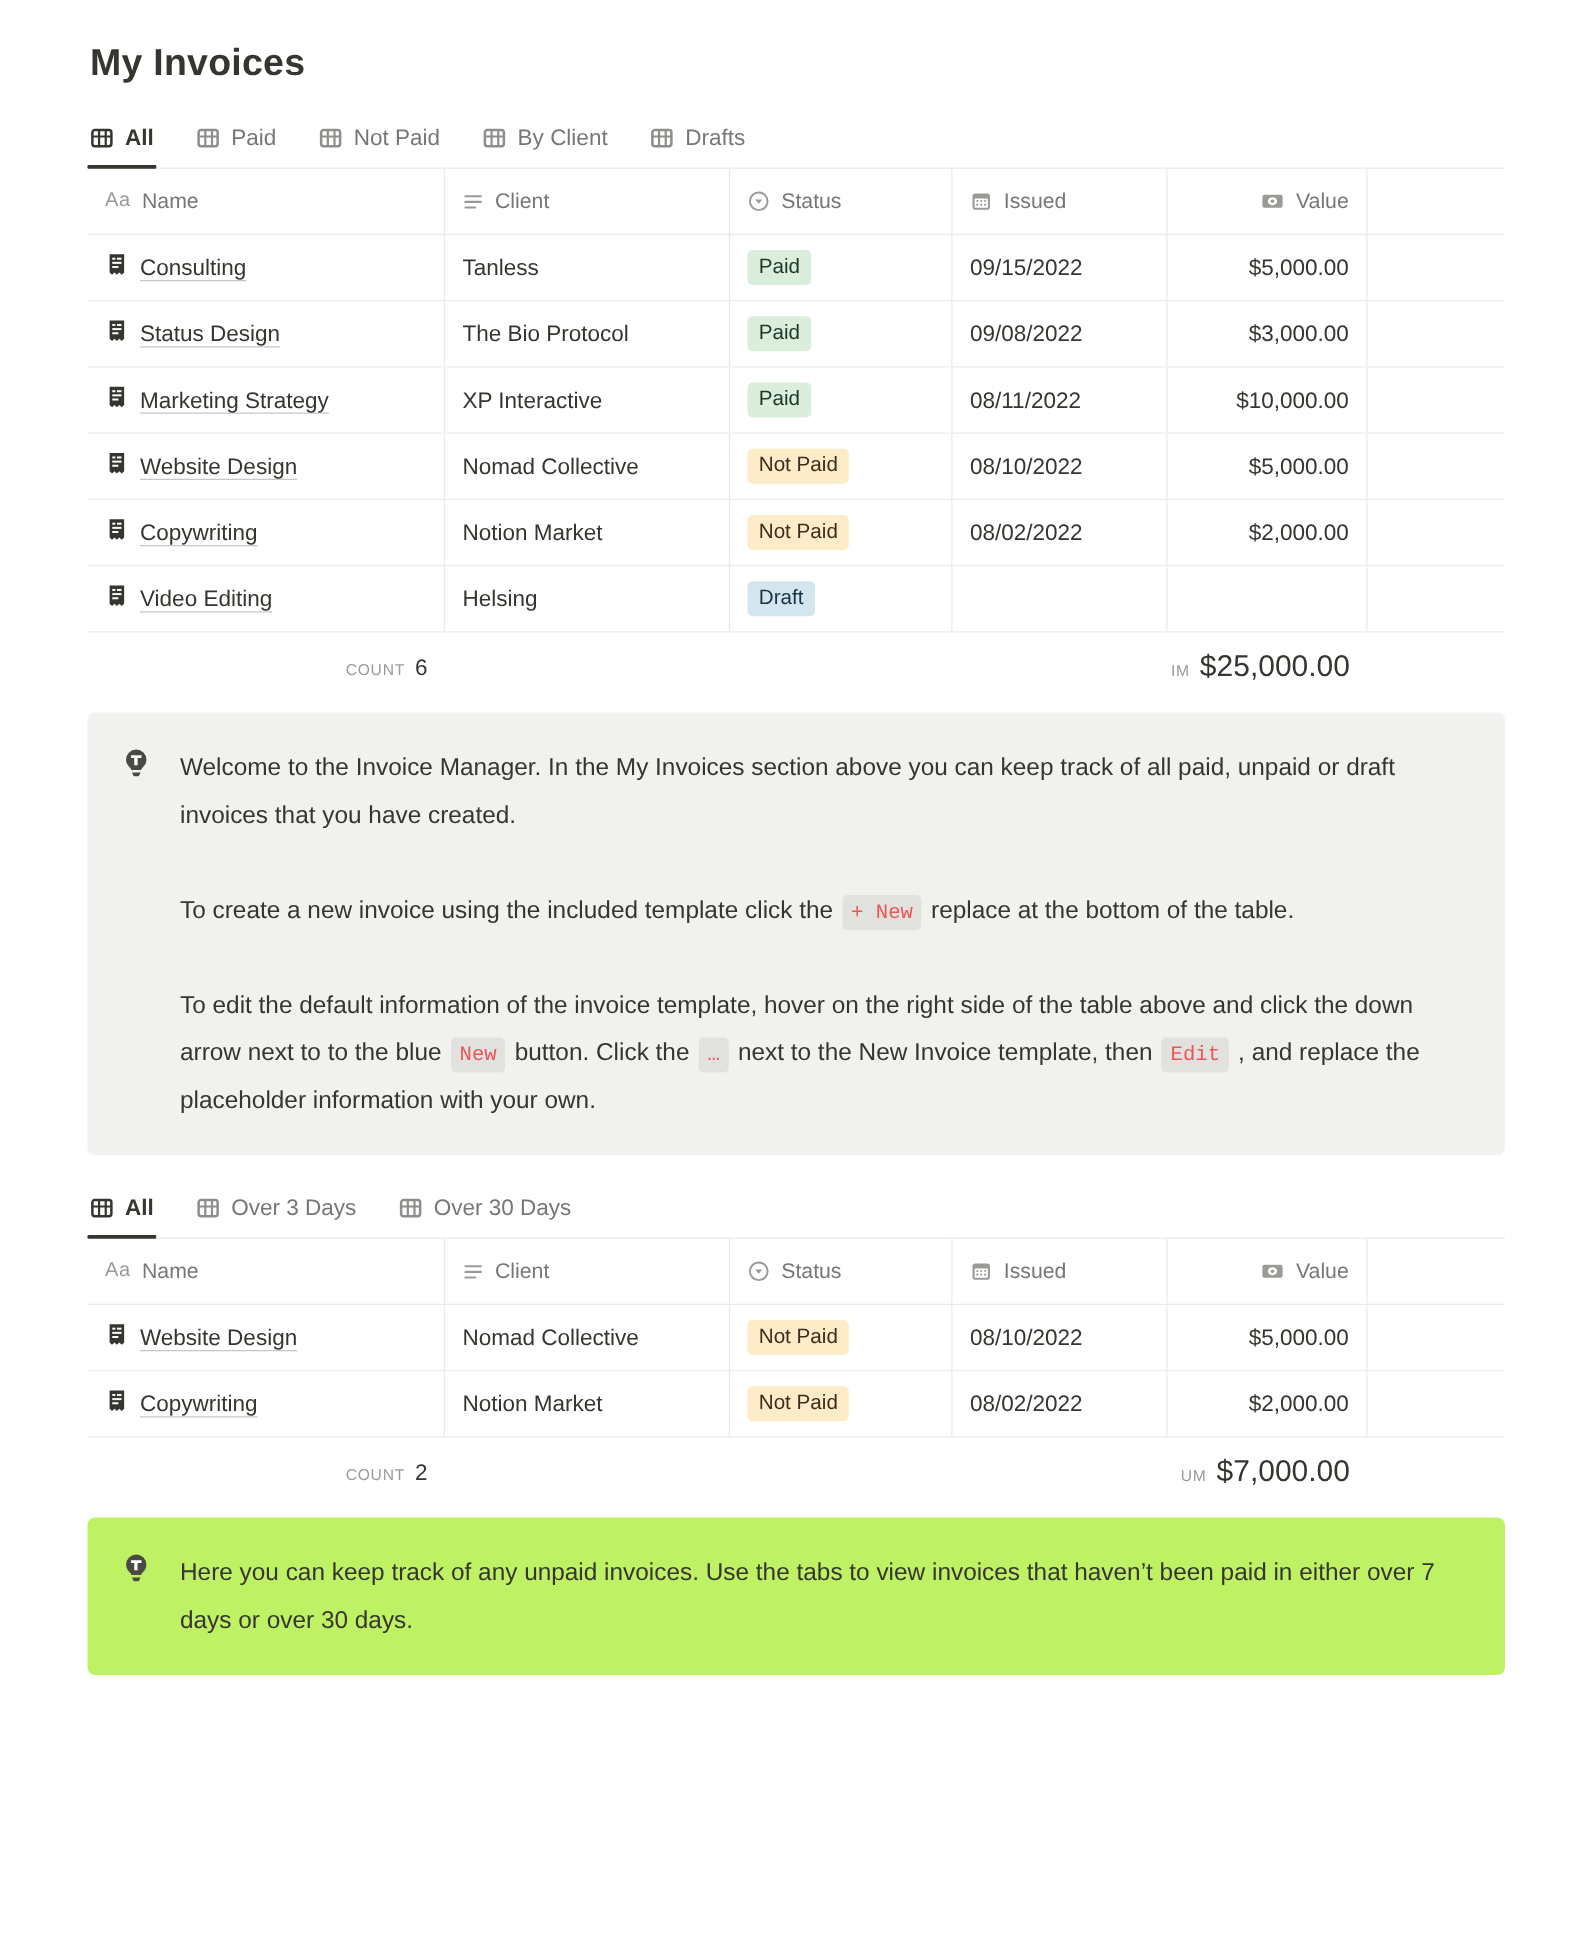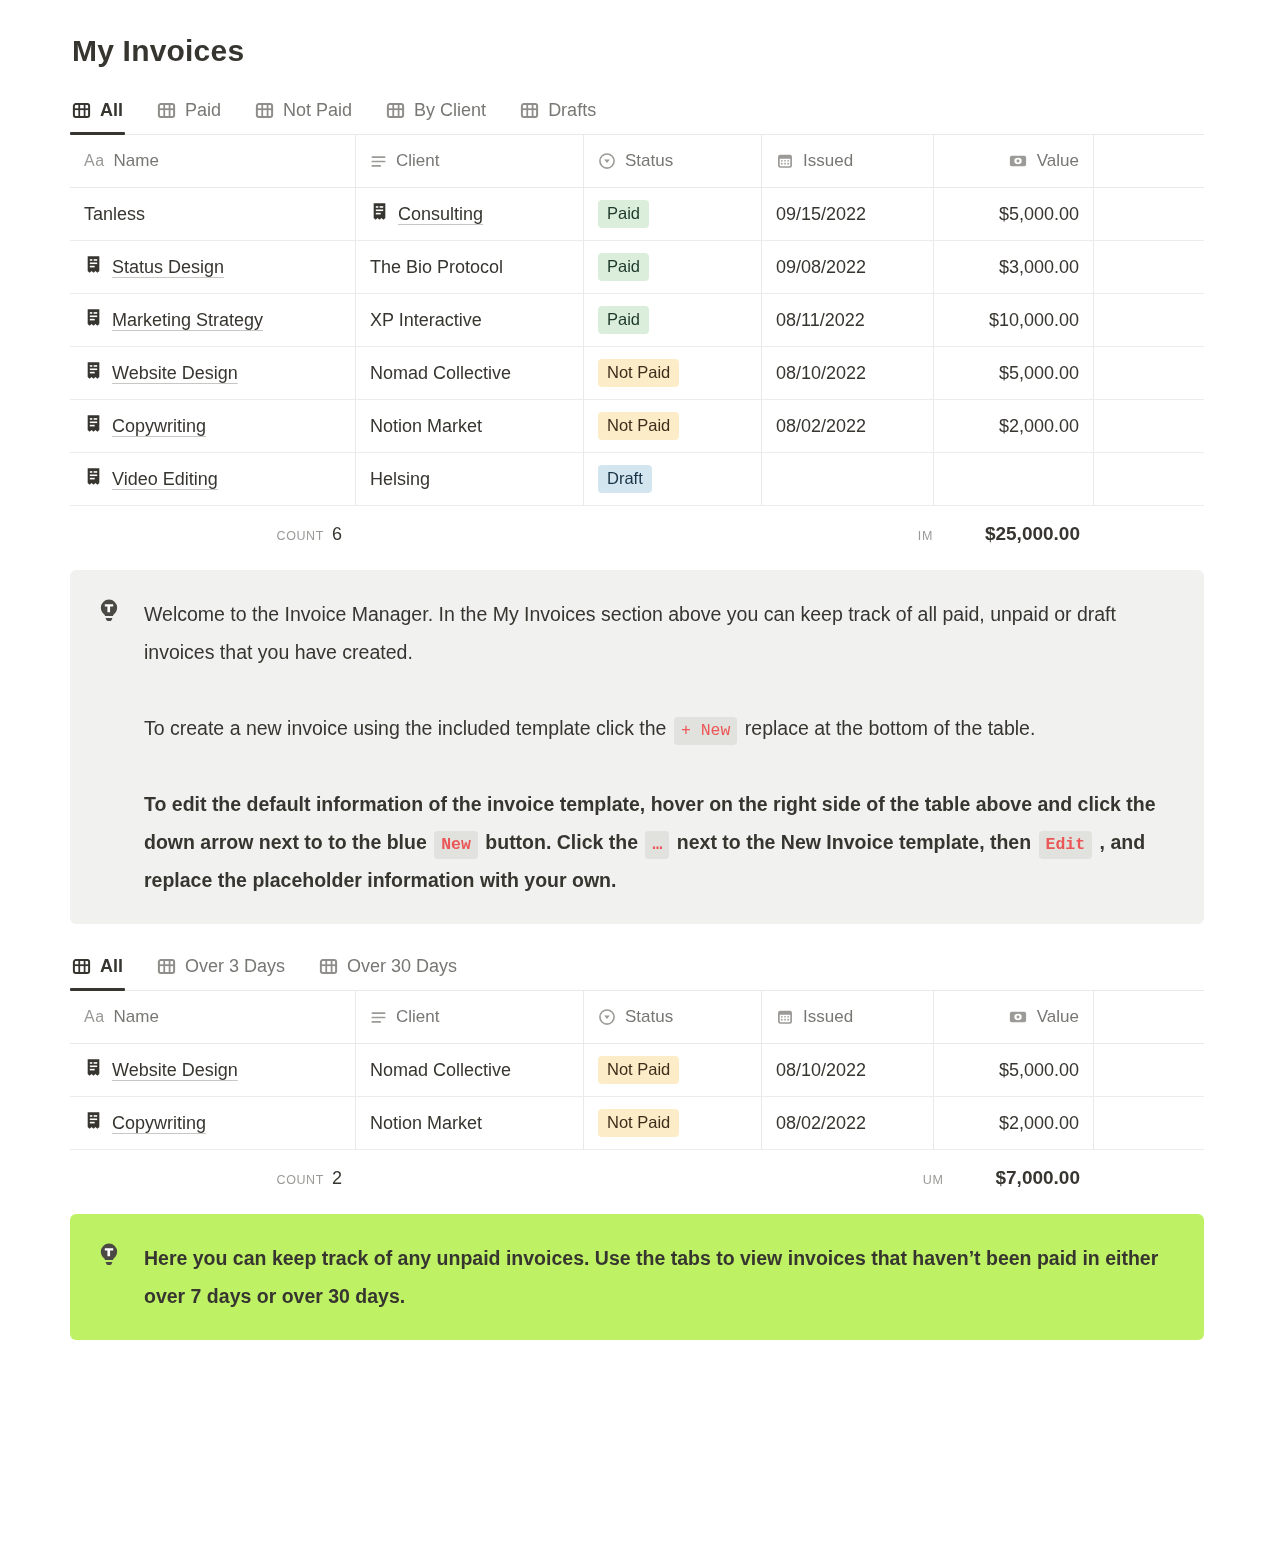--- a/index.html
+++ b/index.html
@@ -36,27 +36,27 @@
   .hicon { display: flex; color: #9B9A97; align-items: center; }
   .aa { font-size: 16px; color: #9B9A97; letter-spacing: .5px; }
   .name-link { font-weight: 500; color: #37352F; text-decoration: underline; text-decoration-color: rgba(55,53,47,.28); text-decoration-thickness: 1px; text-underline-offset: 3.5px; cursor: pointer; }
   .badge { font-size: 16.5px; line-height: 1; padding: 5px 9px 6px; border-radius: 4px; cursor: pointer; }
 
   
   .t-footer { height: 56px; align-items: center; }
   .t-footer .fcell { display: flex; align-items: baseline; justify-content: flex-end; gap: 8px; padding: 0 14px; }
   .agg-label { font-size: 12.5px; color: #9B9A97; letter-spacing: .6px; text-transform: uppercase; cursor: pointer; }
   .agg-value { font-size: 18px; color: #37352F; }
-  .agg-value.sum { font-size: 19px; font-weight: 700; margin-left: 44px; }
+  .agg-value.sum { font-size: 24px; font-weight: 400; }
 
   
   .callout { display: flex; gap: 20px; margin-top: 8px; padding: 25px 30px 25px 24px; border-radius: 6px; font-size: 19.5px; line-height: 38px; }
   .callout .cicon { flex: 0 0 30px; padding-top: 3px; display: flex; justify-content: center; }
   .callout p { margin: 0 0 38px 0; }
-  .callout p:last-child { margin-bottom: 0; font-weight: bold; }
+  .callout p:last-child { margin-bottom: 0; }
   .icode {
     font-family: "Liberation Mono", "DejaVu Sans Mono", monospace;
     font-size: 16.5px; line-height: 1;
     background: rgba(135,131,120,0.15);
     border-radius: 4px; padding: 4px 7px 5px; margin: 0 2px;
     white-space: nowrap;
   }
 </style>
 </head>
 <body>
@@ -173,34 +173,34 @@
                 <rect x="0.8" y="3.4" width="14.4" height="9.2" rx="1.6" fill="currentColor"></rect>
                 <ellipse cx="8" cy="8" rx="3.3" ry="2.8" fill="#fff"></ellipse>
                 <circle cx="8" cy="8" r="1.3" fill="currentColor"></circle>
               </svg>
             </span>
             <span>Value</span>
           </div>
           <div class="cell extra"></div>
         </div>
         <div class="grid t-row">
+          <div class="cell name">
+            <span class="ticon"><svg width="19" height="19" viewBox="0 0 16 16">
+                <path fill="#37352F" d="M3.1 1.1h9.8v12.3l-1.63 1.65L9.63 13.4 8 15.05 6.37 13.4l-1.64 1.65L3.1 13.4z"></path>
+                <g fill="#fff">
+                  <rect x="4.9" y="3.5" width="2.1" height="1.35"></rect>
+                  <rect x="8.1" y="3.5" width="3" height="1.35"></rect>
+                  <rect x="4.9" y="6.3" width="6.2" height="1.35"></rect>
+                  <rect x="4.9" y="9.1" width="4.1" height="1.35"></rect>
+                </g>
+              </svg></span>
+            <span class="name-link">Consulting</span>
+          </div>
           <div class="cell client">
             <span>Tanless</span>
-          </div>
-          <div class="cell name">
-            <span class="ticon"><svg width="19" height="19" viewBox="0 0 16 16">
-                <path fill="#37352F" d="M3.1 1.1h9.8v12.3l-1.63 1.65L9.63 13.4 8 15.05 6.37 13.4l-1.64 1.65L3.1 13.4z"></path>
-                <g fill="#fff">
-                  <rect x="4.9" y="3.5" width="2.1" height="1.35"></rect>
-                  <rect x="8.1" y="3.5" width="3" height="1.35"></rect>
-                  <rect x="4.9" y="6.3" width="6.2" height="1.35"></rect>
-                  <rect x="4.9" y="9.1" width="4.1" height="1.35"></rect>
-                </g>
-              </svg></span>
-            <span class="name-link">Consulting</span>
           </div>
           <div class="cell status">
             <span class="badge" style="background: rgb(219, 237, 219); color: rgb(28, 56, 41);">Paid</span>
           </div>
           <div class="cell issued">
             <span>09/15/2022</span>
           </div>
           <div class="cell value">
             <span>$5,000.00</span>
           </div>

